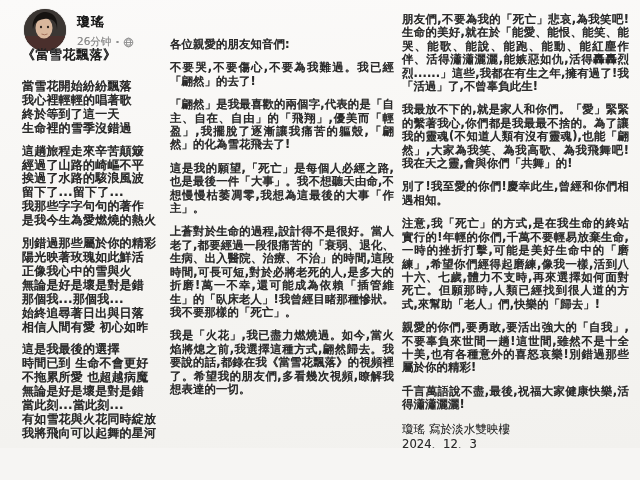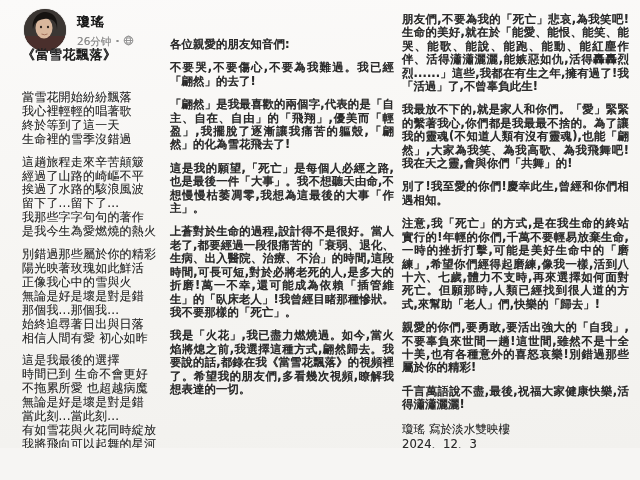--- a/index.html
+++ b/index.html
@@ -5,27 +5,27 @@
   *{margin:0;padding:0;box-sizing:border-box}
   html,body{width:640px;height:480px;overflow:hidden}
   body{font-family:"DejaVu Sans","Liberation Sans",sans-serif;background:#f6f5f3}
   .page{position:relative;width:640px;height:448px;overflow:hidden;color:#2c2c2c;
         background:linear-gradient(175deg,#fbfaf9 0%,#f6f5f2 55%,#f2f1ee 100%);
         text-shadow:0 0 .6px rgba(70,70,70,.45)}
   
   .header{position:absolute;left:24px;top:9px;display:flex;gap:11px;align-items:flex-start}
   .avatar{width:42px;height:42px;border-radius:50%;overflow:hidden;background:#3c3733;flex:0 0 auto;box-shadow:0 0 0 1px rgba(0,0,0,.06)}
   .hmeta .author{font-size:13px;font-weight:bold;color:#161616;padding-top:4px;letter-spacing:1px}
-  .meta{display:flex;gap:4px;color:#8d8d8d;font-size:10.5px;margin-top:4px}
+  .meta{display:flex;align-items:center;gap:4px;color:#8d8d8d;font-size:10.5px;margin-top:4px}
   .meta .dot{font-weight:bold}
   
   .poem-col{position:absolute;left:22px;top:46px;width:152px}
-  .poem-title{font-size:13px;font-weight:600;color:#1f1f1f;margin-bottom:27px;letter-spacing:.5px;white-space:nowrap}
+  .poem-title{font-size:13px;font-weight:600;color:#1f1f1f;margin-bottom:16px;letter-spacing:.5px;white-space:nowrap}
   .stanza{margin-bottom:9px}
-  .poem-col .ln{font-size:12px;line-height:13.9px;font-weight:400;color:#292929;white-space:nowrap;letter-spacing:.2px}
+  .poem-col .ln{font-size:12px;line-height:13.9px;font-weight:700;color:#292929;white-space:nowrap;letter-spacing:.2px}
   .poem-sig{margin-top:9px}
   .poem-sig .ln{font-size:12.5px;line-height:16px;font-weight:600;color:#292929;white-space:nowrap}
   
   .letter-col{position:absolute}
   .col-mid{left:170px;top:38px;width:224px}
   .col-right{left:402px;top:13px;width:227px}
   .letter-col p{font-size:11.4px;line-height:13.4px;text-align:justify;margin-bottom:10px;
                 color:#2a2a2a;font-weight:700;letter-spacing:.1px}
   .salutation{white-space:nowrap}
   .letter-sig{margin-top:4px}

